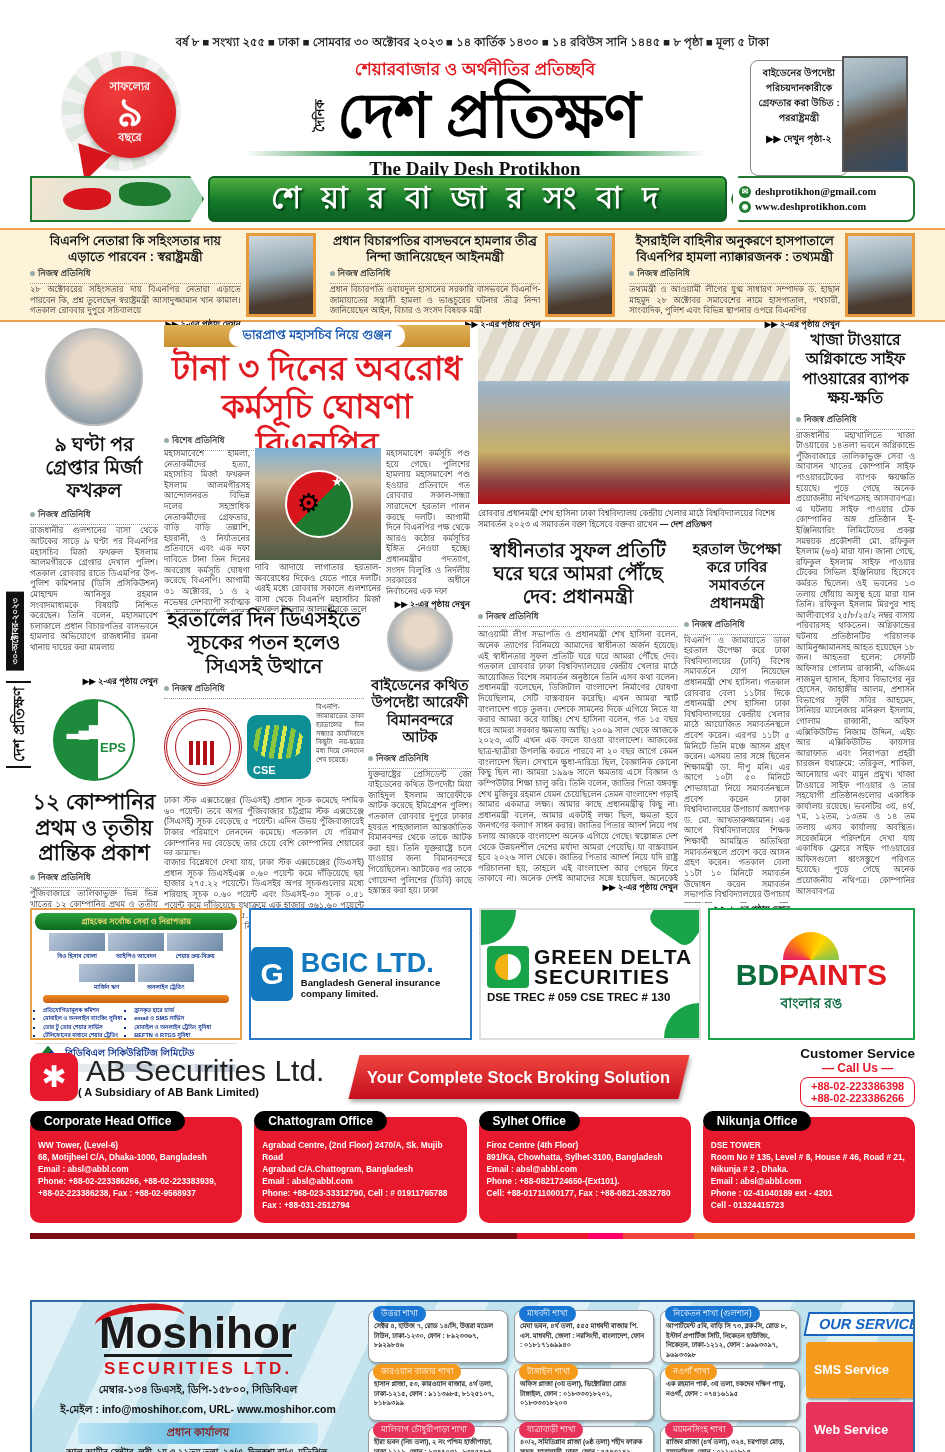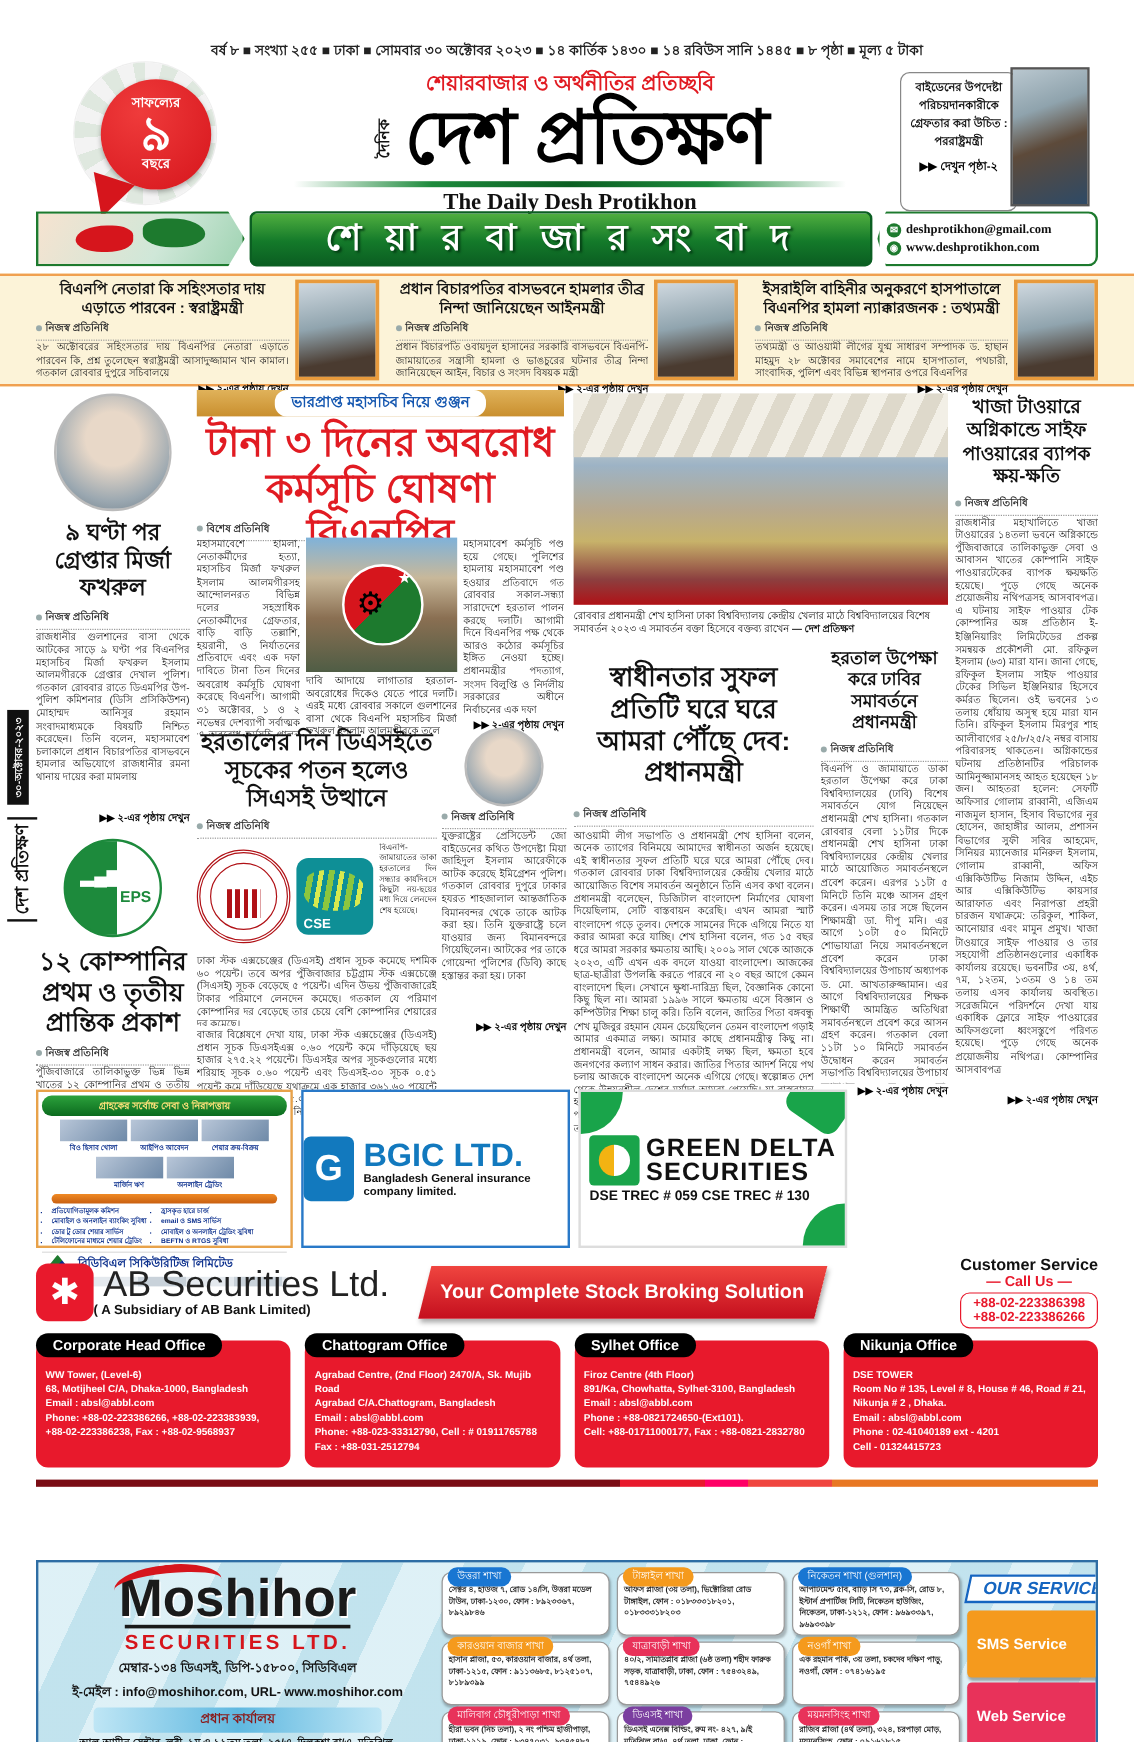--- a/index.html
+++ b/index.html
@@ -99,21 +99,21 @@
   .arefi{left:368px;top:606px;width:104px;}
   .arefi .ph{width:62px;height:62px;margin:0 auto;}
   .arefi h3{font-size:14.5px;text-align:center;margin:5px 0 3px 0;line-height:1.2;}
   .hphoto{left:478px;top:328px;width:312px;height:176px;
       background:linear-gradient(180deg,#e8e4da 0%,#cfd6cf 18%,#9db3c5 34%,#b7a98e 55%,#c7b26a 70%,#8c3f3f 88%,#b01116 100%);position:relative;}
   .hphoto .canopy{position:absolute;left:0;top:0;right:0;height:30%;
       background:repeating-linear-gradient(115deg,#f2efe6 0 14px,#ded9cb 14px 28px);}
   .caption{left:478px;top:508px;width:312px;font-size:8.3px;line-height:1.3;color:#111;}
   .credit{text-align:right;font-weight:bold;}
   .pm{left:478px;top:540px;width:200px;}
-  .pm h2{font-size:22px;text-align:center;margin:12px;line-height:1.2;}
+  .pm h2{font-size:19px;text-align:center;margin:0;line-height:1.2;}
   .pm .body{height:252px;margin-top:2px;}
   .conv{left:684px;top:540px;width:106px;}
   .conv h3{font-size:14.5px;text-align:center;margin:0 0 3px 0;line-height:1.25;}
   .conv .body{height:268px;}
   .khaja{left:796px;top:330px;width:119px;}
   .khaja h3{font-size:15.5px;text-align:center;margin:0 0 3px 0;line-height:1.25;}
   .khaja .body{height:480px;}
   
   .adrow{left:30px;top:908px;width:885px;height:132px;display:flex;gap:7px;}
   .ad{border:2px solid #ccc;background:#fff;box-sizing:border-box;}
@@ -344,20 +344,21 @@
         </div>
       <div class="dse-side">বিএনপি-জামায়াতের ডাকা হরতালের দিন সন্ধ্যার কার্যদিবসে কিছুটা নয়-ছয়ের মধ্য দিয়ে লেনদেন শেষ হয়েছে।</div>
     </div>
     <div class="body" style="height:60px;">ঢাকা স্টক এক্সচেঞ্জের (ডিএসই) প্রধান সূচক কমেছে দশমিক ৬০ পয়েন্ট। তবে অপর পুঁজিবাজার চট্টগ্রাম স্টক এক্সচেঞ্জে (সিএসই) সূচক বেড়েছে ৫ পয়েন্ট। এদিন উভয় পুঁজিবাজারেই টাকার পরিমাণে লেনদেন কমেছে। গতকাল যে পরিমাণ কোম্পানির দর বেড়েছে তার চেয়ে বেশি কোম্পানির শেয়ারের দর কমেছে।</div>
     <div class="body" style="height:96px;margin-top:2px;">বাজার বিশ্লেষণে দেখা যায়, ঢাকা স্টক এক্সচেঞ্জের (ডিএসই) প্রধান সূচক ডিএসইএক্স ০.৬০ পয়েন্ট কমে দাঁড়িয়েছে ছয় হাজার ২৭৫.২২ পয়েন্টে। ডিএসইর অপর সূচকগুলোর মধ্যে শরিয়াহ সূচক ০.৬০ পয়েন্ট এবং ডিএসই-৩০ সূচক ০.৫১ পয়েন্ট কমে দাঁড়িয়েছে যথাক্রমে এক হাজার ৩৬১.৬০ পয়েন্টে এবং দুই হাজার ১৩৫.০৪ পয়েন্টে। ডিএসইতে ২৯৬টি প্রতিষ্ঠান লেনদেনে অংশ নিয়েছে। এসব প্রতিষ্ঠানের</div>
     <div class="more">▶▶ ২-এর পৃষ্ঠায় দেখুন</div>
   </div>
 
   <div class="abs arefi">
     <div class="ph circ"></div>
+    <h3>বাইডেনের কথিত উপদেষ্টা আরেফী বিমানবন্দরে আটক</h3>
     <div class="byline"><span class="dot"></span><span>নিজস্ব প্রতিনিধি</span></div>
     <div class="body" style="height:158px;">যুক্তরাষ্ট্রের প্রেসিডেন্ট জো বাইডেনের কথিত উপদেষ্টা মিয়া জাহিদুল ইসলাম আরেফীকে আটক করেছে ইমিগ্রেশন পুলিশ। গতকাল রোববার দুপুরে ঢাকার হযরত শাহজালাল আন্তর্জাতিক বিমানবন্দর থেকে তাকে আটক করা হয়। তিনি যুক্তরাষ্ট্রে চলে যাওয়ার জন্য বিমানবন্দরে গিয়েছিলেন। আটকের পর তাকে গোয়েন্দা পুলিশের (ডিবি) কাছে হস্তান্তর করা হয়। ঢাকা</div>
     <div class="more">▶▶ ২-এর পৃষ্ঠায় দেখুন</div>
   </div>
 
   <div class="abs hphoto">
       <div class="canopy"></div>
     </div>
   <div class="abs caption">
     <span>রোববার প্রধানমন্ত্রী শেখ হাসিনা ঢাকা বিশ্ববিদ্যালয় কেন্দ্রীয় খেলার মাঠে বিশ্ববিদ্যালয়ের বিশেষ সমাবর্তন ২০২৩ এ সমাবর্তন বক্তা হিসেবে বক্তব্য রাখেন</span> <span class="credit">— দেশ প্রতিক্ষণ</span>
@@ -444,20 +445,25 @@
         <div class="row1">
           <div class="lg"></div>
           <div>
               <div class="nm">GREEN DELTA</div>
                <div class="nm">SECURITIES</div>
             </div>
         </div>
         <div class="trec">DSE TREC # 059  CSE TREC # 130</div>
       </div>
     </div>
+    <div class="ad bdp">
+      <div class="fan"></div>
+      <div class="nm"><span class="b">BD</span><span class="p">PAINTS</span></div>
+      <div class="tg">বাংলার রঙ</div>
+    </div>
   </div>
 
   <div class="abs absl">
     <div class="absl-top">
       <div class="ablogo">✱</div>
       <div>
           <div class="abname">AB Securities Ltd.</div>
         <div class="absub">( A Subsidiary of AB Bank Limited)</div>
         </div>
       <div class="ribbonred">
@@ -532,20 +538,24 @@
           <div class="bh c-red">মালিবাগ চৌধুরীপাড়া শাখা</div>
           <div class="bb">হীরা ভবন (নিচ তলা), ২ নং পশ্চিম হাজীপাড়া, ঢাকা-১২১৯, ফোন : ৯৩৪৭০৩১, ৯৩৪৫৪৮৭</div>
         </div>
       <div class="bbox">
           <div class="bh c-purple">গুলশান শাখা</div>
           <div class="bb">প্লট # সিই(এন/সি) # ১, রোড ৯৭ আ/জ ৯৫ ব্লাট ৪-এ, গুলশান পাসডিয়াম, গুলশান-২ ঢাকা ১২১২, ফোন : ০১৭৩২২৭৯২০৪</div>
         </div>
     </div>
     <div class="bcol" style="left:482px;">
       <div class="bbox">
+          <div class="bh c-blue">মাধবদী শাখা</div>
+          <div class="bb">মেঘা ভবন, ৪র্থ তলা, ৫৫৫ মাধবদী বাজার পি. এস. মাধবদী, জেলা : নরসিংদী, বাংলাদেশ, ফোন : ০১৮১৭১৬৯৯৪০</div>
+        </div>
+      <div class="bbox">
           <div class="bh c-orange">টাঙ্গাইল শাখা</div>
           <div class="bb">অফিস প্লাজা (৩য় তলা), ভিক্টোরিয়া রোড টাঙ্গাইল, ফোন : ০১৮৩৩৩১৮২০১, ০১৮৩৩৩১৮২০৩</div>
         </div>
       <div class="bbox">
           <div class="bh c-red">যাত্রাবাড়ী শাখা</div>
           <div class="bb">৪০/২, সমিতিপ্লাব প্লাজা (৬ষ্ঠ তলা) শহীদ ফারুক সড়ক, যাত্রাবাড়ী, ঢাকা, ফোন : ৭৫৪৩২৪৯, ৭৫৪৪৯২৬</div>
         </div>
       <div class="bbox">
           <div class="bh c-purple">ডিএসই শাখা</div>
           <div class="bb">ডিএসই এনেক্স বিল্ডিং, রুম নং- ৪২৭, ৯/ই মতিঝিল বা/এ, ৪র্থ তলা, ঢাকা, ফোন : ৯৫৬৪৯০১</div>

